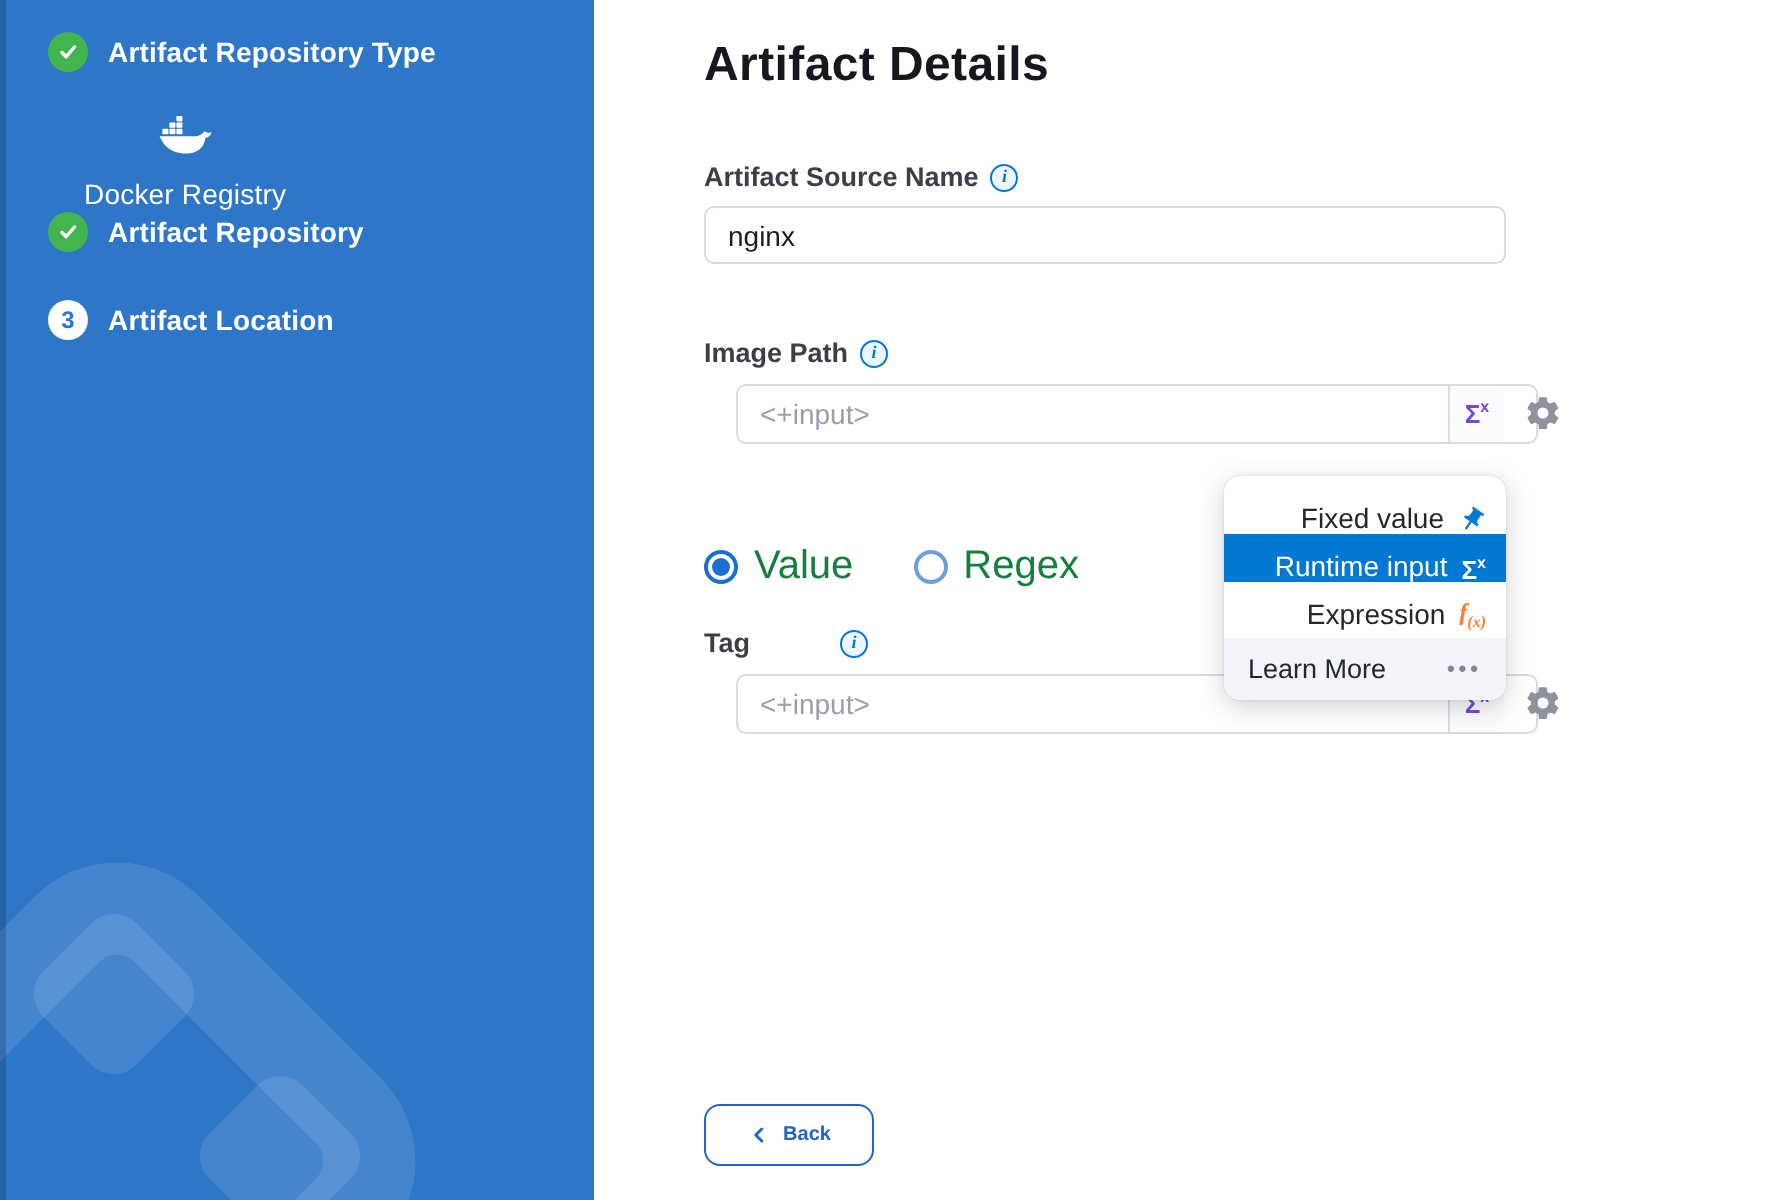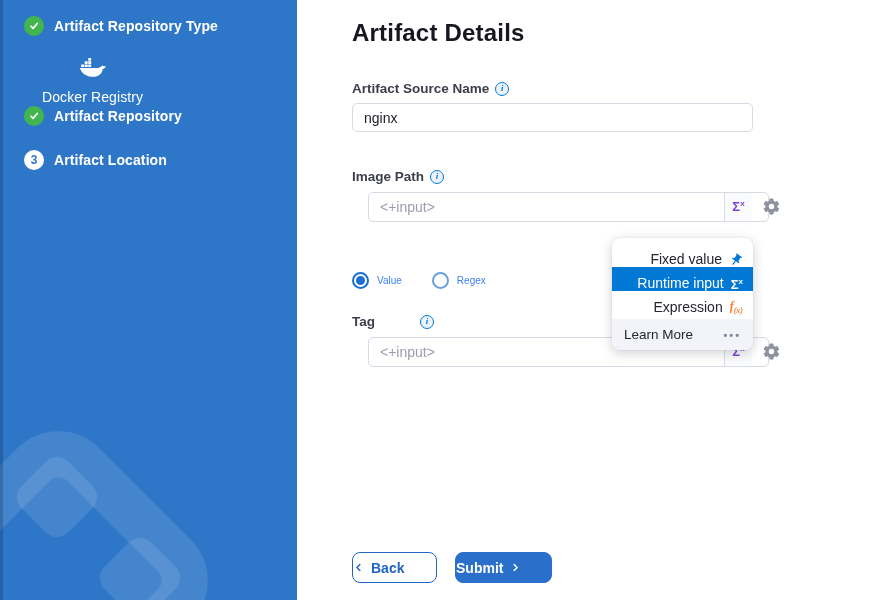--- a/index.html
+++ b/index.html
@@ -49,37 +49,37 @@
   .gear-ip   { left:465px; top:197px; }
   .label-tag { top:314px;gap:45px; } .wrap-tag { top:337px; }
   .gear-tag  { left:465px; top:342px; }
 
   
   .radio-row { position:absolute; left:55px; top:272px; display:flex; align-items:center; gap:8px; }
   .radio { width:17px; height:17px; border-radius:50%; background:#fff; display:flex; align-items:center; justify-content:center; cursor:pointer; flex:0 0 auto; }
   .radio.sel { border:2px solid #1b6fd0; }
   .radio.sel::after { content:""; width:9px; height:9px; border-radius:50%; background:#1b6fd0; }
   .radio.unsel { border:2px solid #6ba0dc; }
-  .radio-label { font-size:10px; color:#3b82f6; cursor:pointer; }
+  .radio-label { font-size:20px; color:#15803d; cursor:pointer; }
   .radio-gap { width:14px; }
 
   
   .menu { position:absolute; left:315px; top:238px; width:141px; background:#fff; border-radius:8px; box-shadow:0 3px 12px rgba(40,41,61,.22), 0 0 1px rgba(40,41,61,.2); z-index:20; overflow:hidden; }
   .menu-items { padding:5px 0 4px; }
   .menu-item { height:24px; display:flex; align-items:flex-end; justify-content:flex-end; gap:7px; padding:0 10px; font-size:14px; color:#25272f; cursor:pointer; }
   .menu-item.selected { background:#0278d5; color:#fff; }
   .menu-item.selected .sigma { color:#fff; }
   .menu-item .sigma { color:#7a44d9; }
   .fx { color:#ff7b26; font-size:12px; font-weight:700; font-style:italic; font-family:"Liberation Serif",serif; line-height:1; }
   .fx sub { font-size:8px; }
   .menu-footer { background:#f3f4f9; padding:0 12px; height:31px; display:flex; align-items:center; justify-content:space-between; font-size:13.5px; color:#25272f; cursor:pointer; }
   .menu-dots { color:#80839a; font-size:11px; letter-spacing:2px; font-weight:700; }
 
   
-  .btn { position:absolute; top:552px; height:31px; border-radius:8px; display:flex; align-items:center; justify-content:flex-start; gap:7px; font-size:14px; font-weight:700; cursor:pointer; font-family:inherit; }
+  .btn { position:absolute; top:552px; height:31px; border-radius:8px; display:flex; align-items:center; justify-content:center; gap:7px; font-size:10px; font-weight:700; cursor:pointer; font-family:inherit; }
   .btn-back { left:55px; width:85px; background:#fff; border:1px solid #2166c0; color:#2166c0; }
   .btn-submit { left:158px; width:97px; background:#2a6fc9; border:1px solid #2a6fc9; color:#fff; }
 </style>
 </head>
 <body>
 
 <div class="sidebar">
   <div class="wm wm-ring"></div>
   <div class="wm wm-d1"></div>
   <div class="wm wm-d2"></div>
@@ -201,21 +201,13 @@
   </div>
 
   <button class="btn btn-back">
     <span style="display:flex;">
       <svg viewBox="0 0 24 24" width="11" height="11">
           <path fill="none" stroke="#2166c0" stroke-width="3.2" stroke-linecap="round" stroke-linejoin="round" d="M15 5.5L8.5 12 15 18.5"></path>
         </svg>
     </span>
     <span>Back</span>
   </button>
-  <button class="btn btn-submit">
-    <span>Submit</span>
-    <span style="display:flex;">
-      <svg viewBox="0 0 24 24" width="11" height="11">
-          <path fill="none" stroke="#ffffff" stroke-width="3.2" stroke-linecap="round" stroke-linejoin="round" d="M9 5.5l6.5 6.5L9 18.5"></path>
-        </svg>
-    </span>
-  </button>
 </div>
 
 </body></html>

